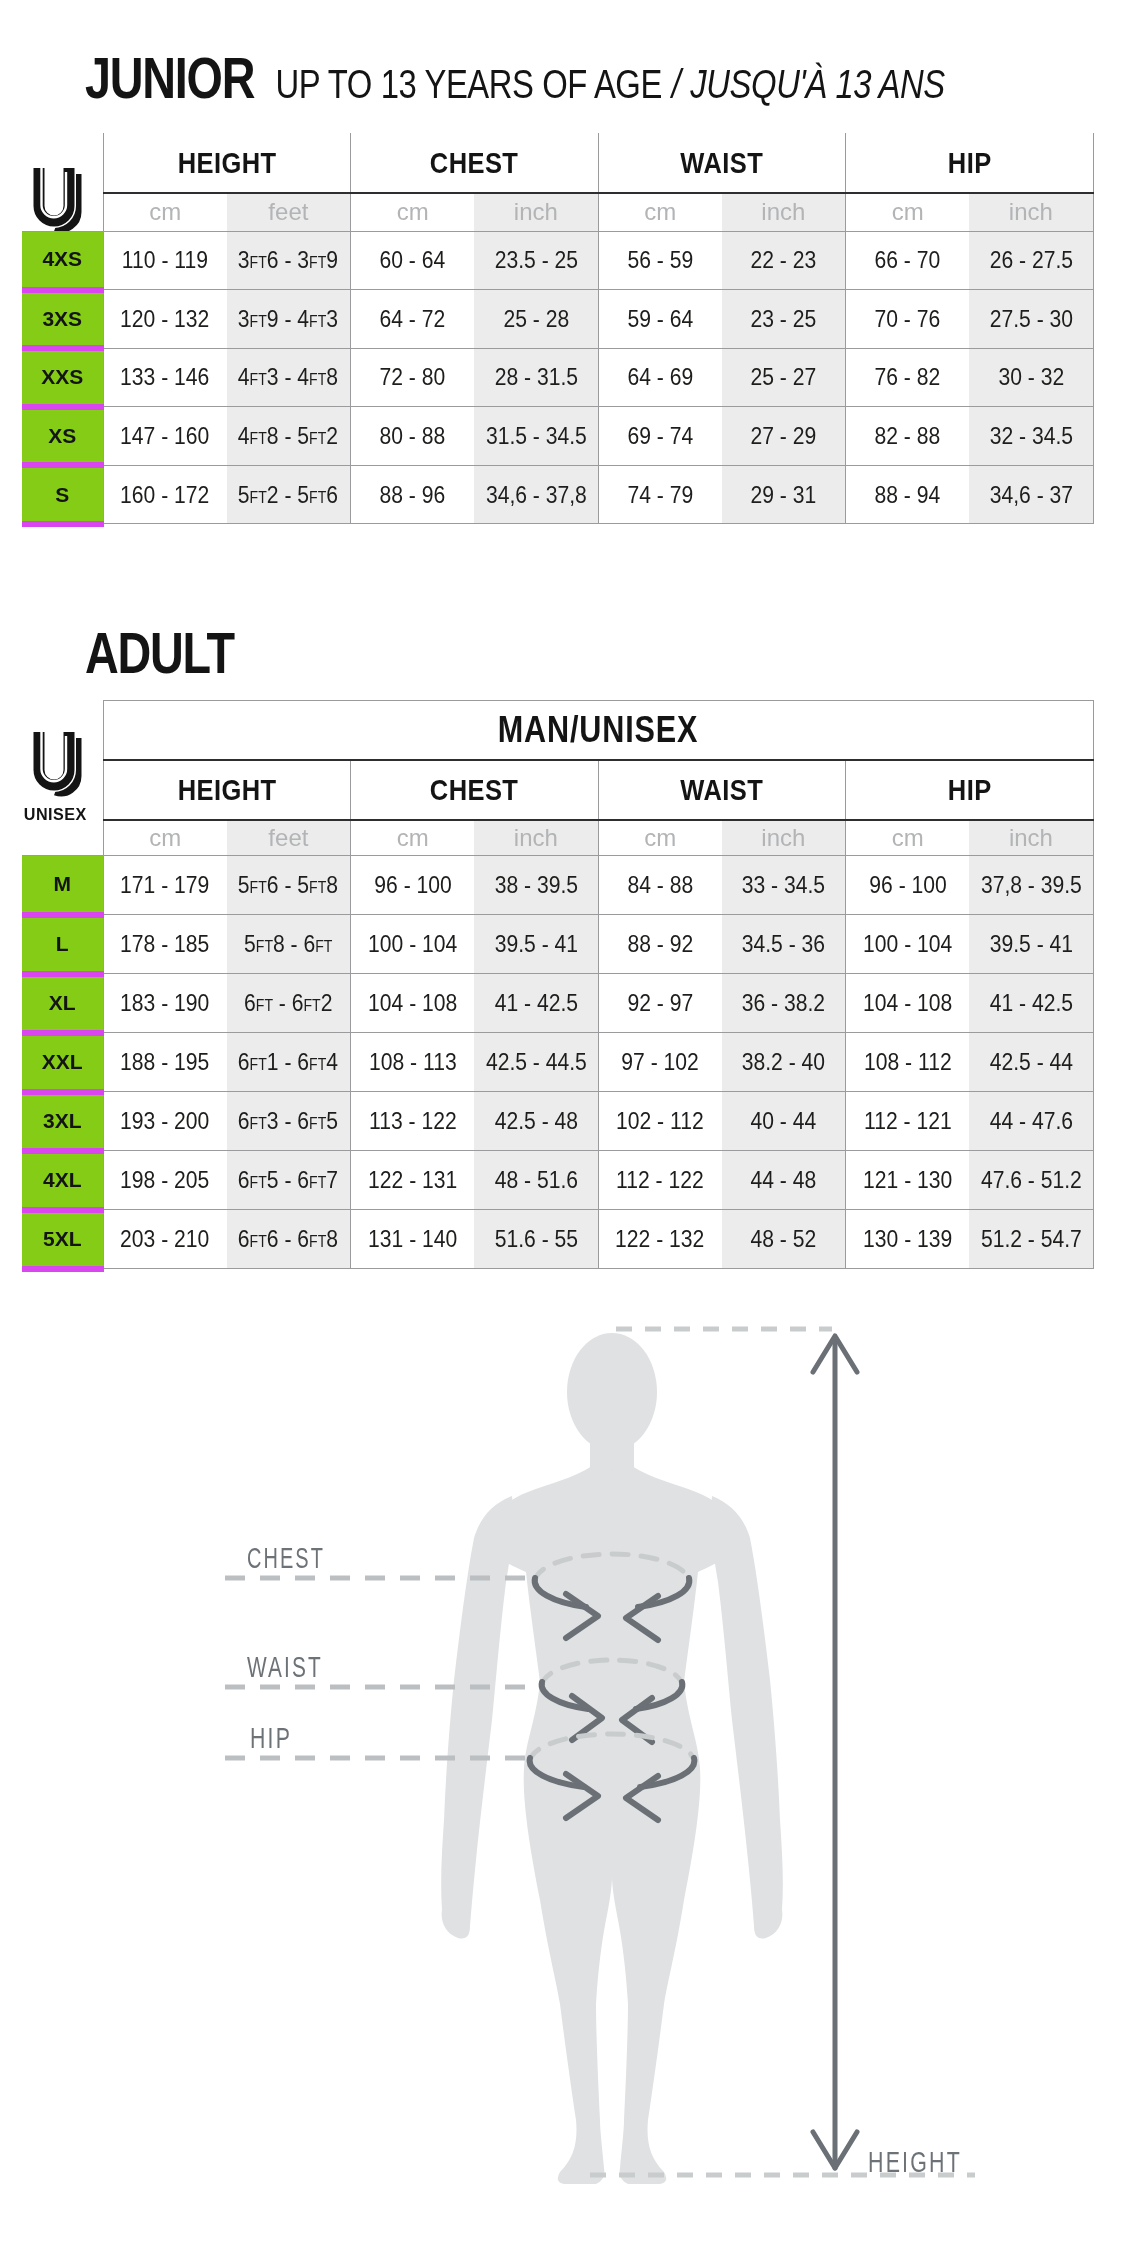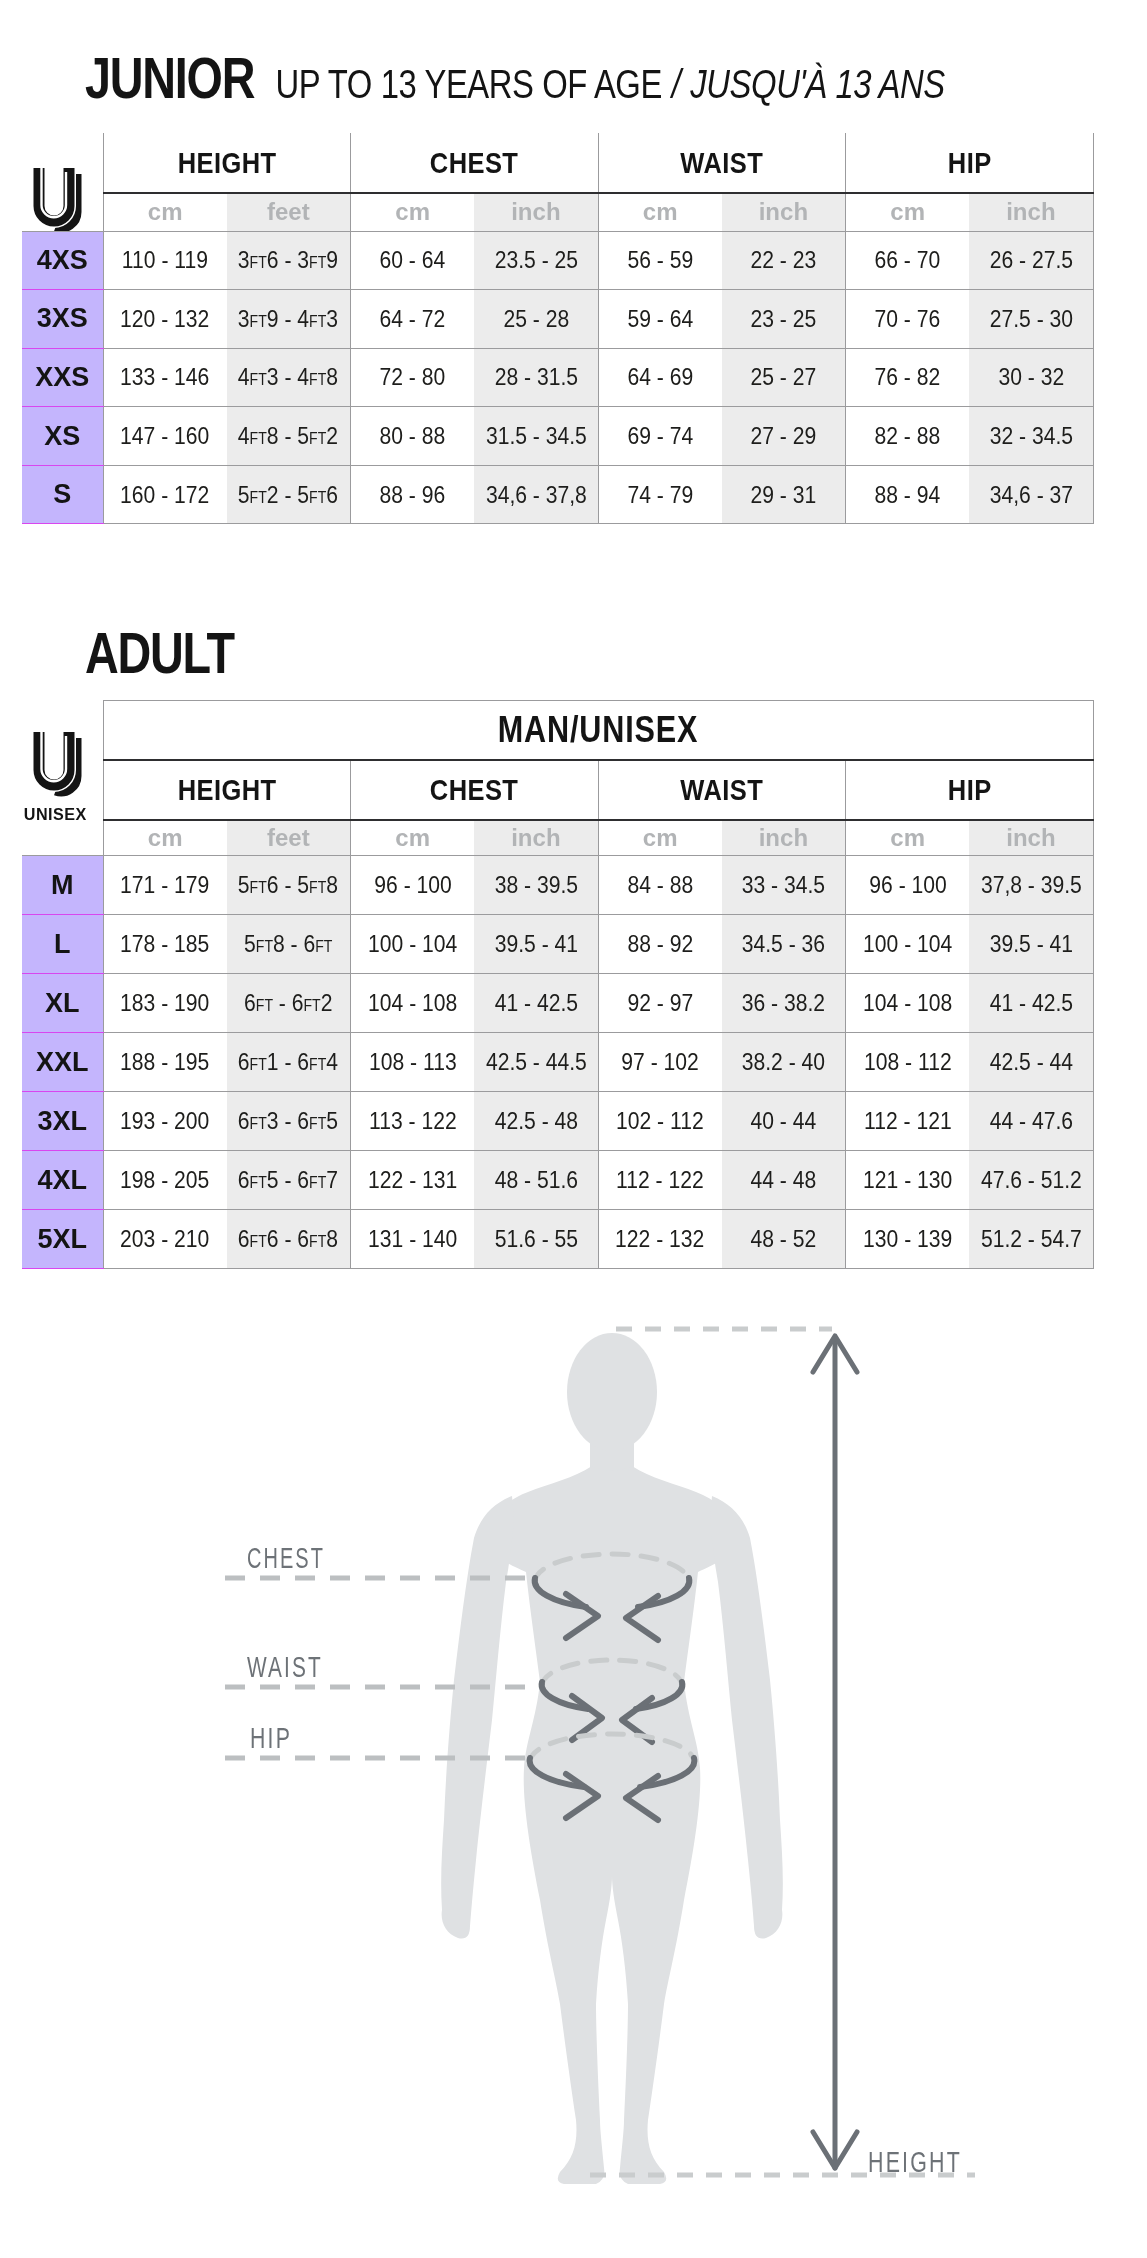--- a/index.html
+++ b/index.html
@@ -22,24 +22,24 @@
   .logo .lbl{font-size:17px;font-weight:700;letter-spacing:.5px;margin-top:7px;color:#141414;transform:scaleX(.95)}
 
   
   table.size-table{border-collapse:collapse;table-layout:fixed;width:1071px}
   .size-table td{text-align:center;vertical-align:middle;padding:0}
   td.ghost{border:none;background:transparent}
   td.main-head{border:1px solid #9b9b9d;border-bottom:2px solid #2e2e30;font-size:36px;font-weight:700;letter-spacing:1px;color:#141414}
   td.group-head{border-left:1px solid #9b9b9d;border-bottom:2px solid #2e2e30;font-size:30px;font-weight:700;letter-spacing:.5px;color:#141414}
   td.gl{border-left:1px solid #9b9b9d}
   td.gr{border-right:1px solid #9b9b9d}
-  td.unit{border-bottom:1px solid #9b9b9d;font-size:24px;font-weight:700;color:#b2b4b6}
+  td.unit{border-bottom:1px solid #9b9b9d;font-size:24px;font-weight:400;color:#b2b4b6}
   td.shade{background:#ececec}
   td.val{border-bottom:1px solid #9b9b9d;font-size:24px;color:#1d1d1b}
-  td.size-cell{background:#c4b5fd;border-bottom:1px solid #d946ef;font-size:27px;font-weight:700;color:#141414}
+  td.size-cell{background:#84cc16;border-bottom:6px solid #d946ef;font-size:21px;font-weight:700;color:#141414}
   td.size-cell.first{border-top:1px solid #9b9b9d}
   .cv{display:inline-block;transform:scaleX(.88);white-space:nowrap}
   .hd{display:inline-block;transform:scaleX(.85);white-space:nowrap}
   .ft{font-size:16px}
   tr.h1{height:59px} tr.h2{height:60px} tr.h3j{height:38px} tr.h3a{height:36px}
   tr.jr{height:58.6px} tr.ad{height:59px}
 
   #junior-table-wrap{left:22px;top:133px}
   #adult-table-wrap{left:22px;top:700px}
   #junior-title{left:85px;top:50px}

